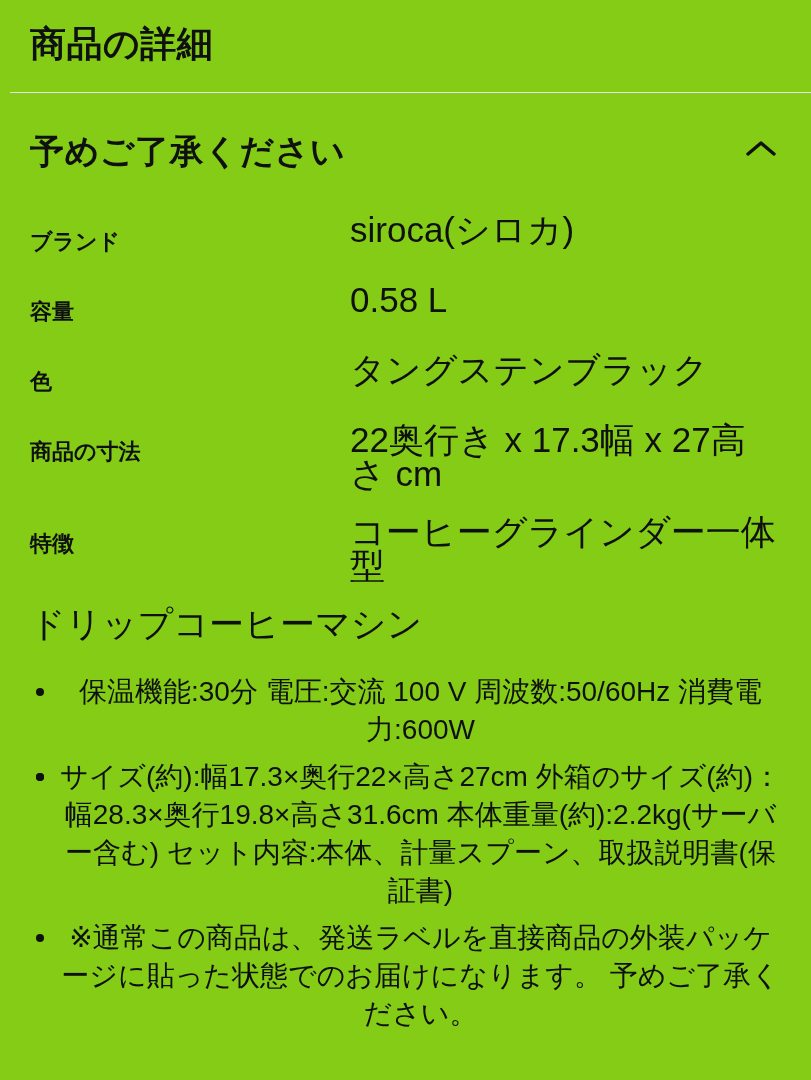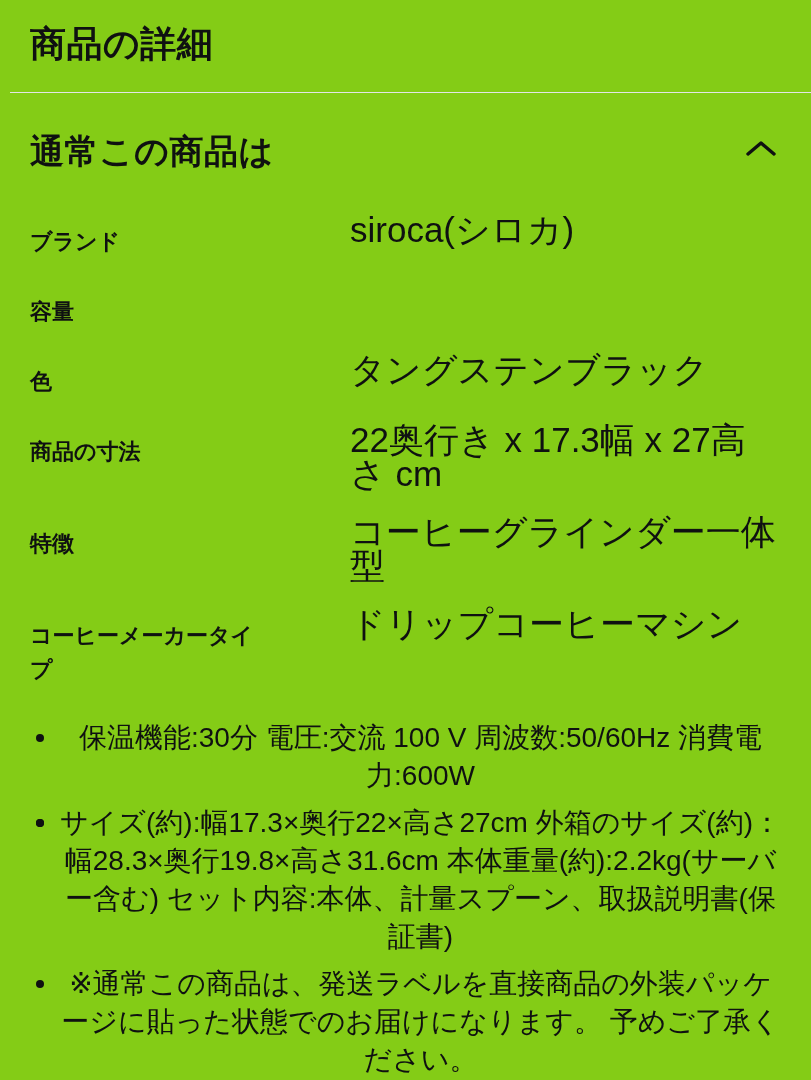--- a/index.html
+++ b/index.html
@@ -93,50 +93,50 @@
 </head>
 <body>
 
 <div class="page">
 
   <h1 class="page-title">商品の詳細</h1>
 
   <div class="top-divider"></div>
 
   <div class="section-header">
-    <h2 class="section-title">通常この商品は</h2>
+    <h2 class="section-title">予めご了承ください</h2>
     <span class="chevron">
       <svg width="32" height="20" viewBox="0 0 32 20">
         <polyline points="3,15 16,4 29,15" fill="none" stroke="#0F1111" stroke-width="3.4" stroke-linecap="round" stroke-linejoin="round"></polyline>
       </svg>
     </span>
   </div>
 
   <div class="spec-table">
     <div class="spec-row">
       <div class="spec-label">ブランド</div>
       <div class="spec-value">siroca(シロカ)</div>
     </div>
     <div class="spec-row">
       <div class="spec-label">容量</div>
+      <div class="spec-value">0.58 L</div>
     </div>
     <div class="spec-row">
       <div class="spec-label">色</div>
       <div class="spec-value">タングステンブラック</div>
     </div>
     <div class="spec-row">
       <div class="spec-label">商品の寸法</div>
       <div class="spec-value">22奥行き x 17.3幅 x 27高さ cm</div>
     </div>
     <div class="spec-row">
       <div class="spec-label">特徴</div>
       <div class="spec-value">コーヒーグラインダー一体型</div>
     </div>
     <div class="spec-row">
-      <div class="spec-label">コーヒーメーカータイプ</div>
       <div class="spec-value">ドリップコーヒーマシン</div>
     </div>
   </div>
 
   <ul class="bullet-list">
     <li>
       <span class="dot"></span>
       <span>保温機能:30分 電圧:交流 100 V 周波数:50/60Hz 消費電力:600W</span>
     </li>
     <li>

